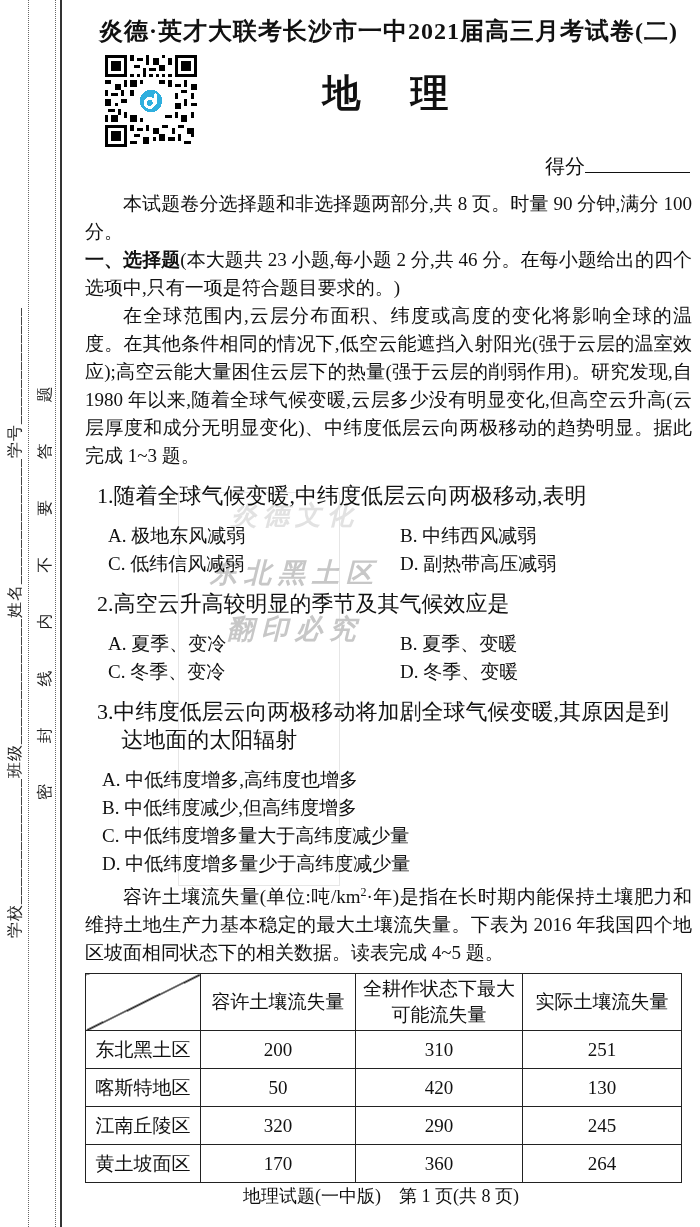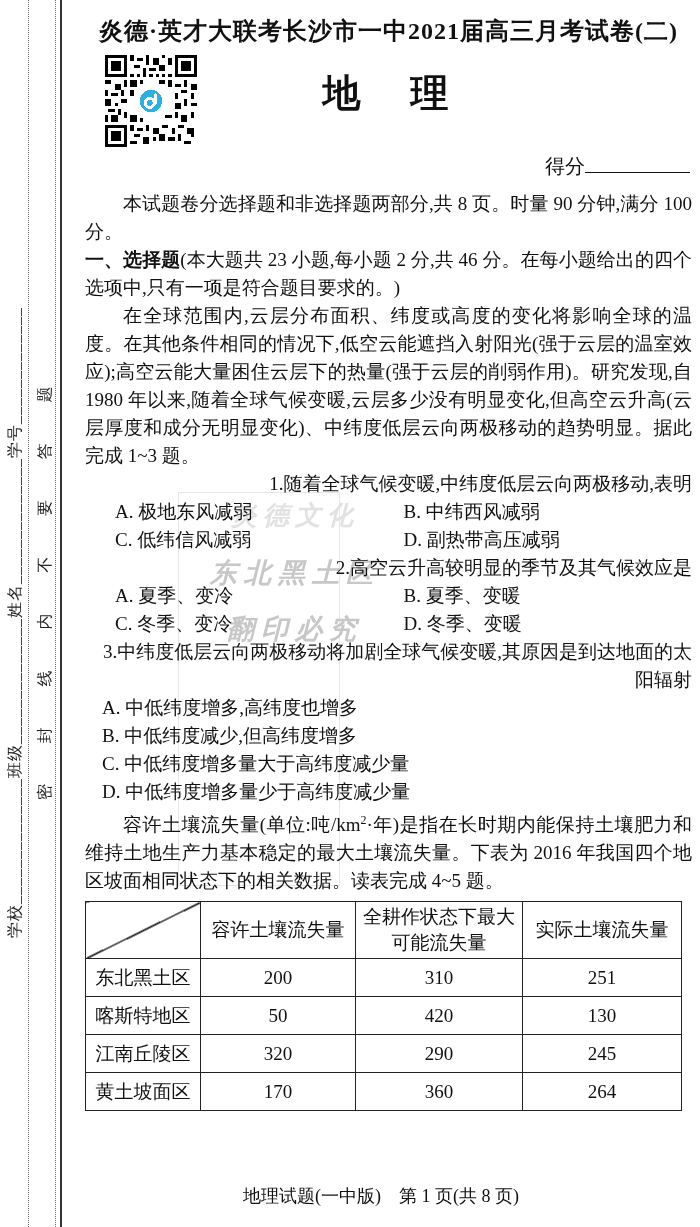--- a/index.html
+++ b/index.html
@@ -50,22 +50,22 @@
   }
   .score-row{text-align:right;font-size:20px;margin:4px 2px 10px 0;height:28px;}
   .score-line{display:inline-block;width:105px;height:1.0em;border-bottom:1.5px solid #111;}
   p.body{margin:0;font-size:19px;line-height:28px;text-align:justify;}
   .indent{text-indent:2em;}
   .section-heading{
     margin:12px 0 8px 0;text-align:center;
     font-size:22px;font-weight:bold;line-height:34px;
   }
   .bold{font-weight:bold;}
-  .stem{margin:0;font-size:19px;line-height:28px;padding-left:1.1em;text-indent:-1.1em;text-align:right;}
-  .options-2col{display:grid;grid-template-columns:1fr 1fr;margin-left:30px;}
+  .stem{margin:12px;font-size:22px;line-height:28px;padding-left:1.1em;text-indent:-1.1em;}
+  .options-2col{display:grid;grid-template-columns:1fr 1fr;margin-left:23px;}
   .options-1col{margin-left:17px;}
   .opt{font-size:19px;line-height:28px;}
   sup{font-size:12px;}
   
   table.data{
     border-collapse:collapse;margin-top:6px;
     font-size:19px;
   }
   table.data td,table.data th{
     border:1.6px solid #222;text-align:center;vertical-align:middle;

